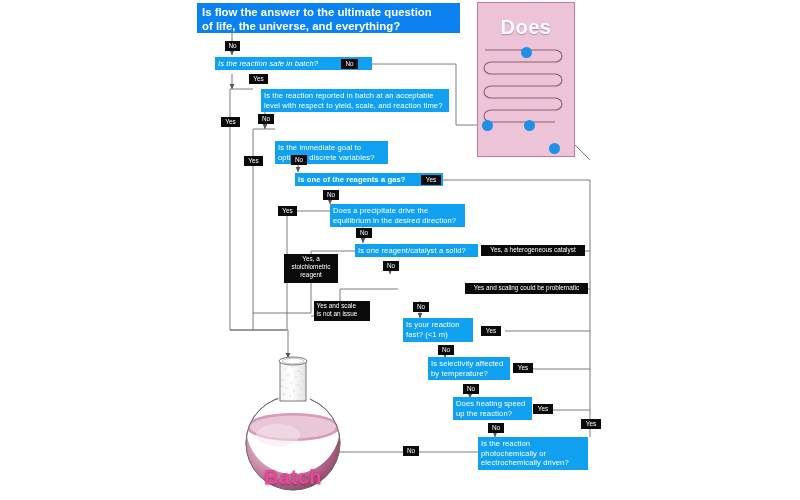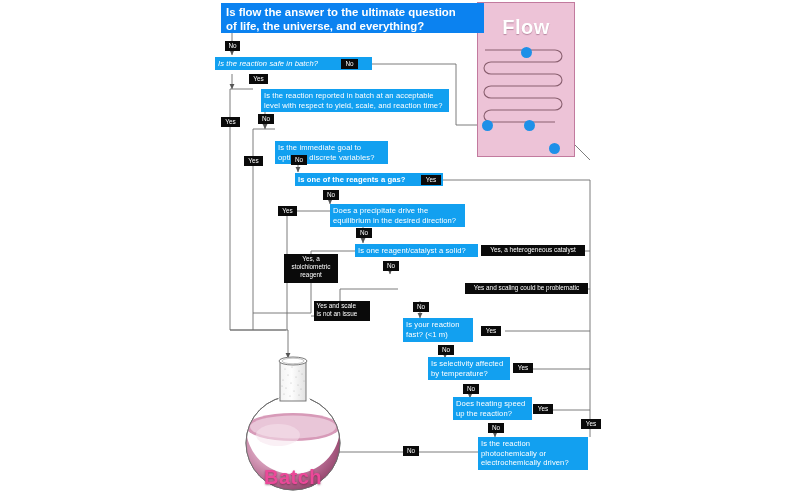--- a/index.html
+++ b/index.html
@@ -163,21 +163,21 @@
   </svg>
 
   <div id="flow-reactor"></div>
   <svg id="serpentine" width="98" height="155">
     <g fill="none" stroke="#8a6070" stroke-width="1.1">
       <path d="M8,48 L78,48 A7,6 0 0 1 78,60 L14,60 A7,6 0 0 0 14,72
                L78,72 A7,6 0 0 1 78,84 L14,84 A7,6 0 0 0 14,96
                L78,96 A7,6 0 0 1 78,108 L14,108 A7,6 0 0 0 14,120 L78,120"></path>
     </g>
   </svg>
-  <div id="flow-label">Flow</div>
+  <div id="flow-label">Does</div>
 
   <div class="node-dot" style="left:521px;top:47px;width:11px;height:11px;"></div>
   <div class="node-dot" style="left:482px;top:120px;width:11px;height:11px;"></div>
   <div class="node-dot" style="left:524px;top:120px;width:11px;height:11px;"></div>
   <div class="node-dot" style="left:549px;top:143px;width:11px;height:11px;"></div>
 
   <svg id="flask" width="130" height="140">
     <defs>
       <radialGradient id="liq" cx="36%" cy="30%" r="78%">
         <stop offset="0%" stop-color="#f2dce7"></stop>
@@ -226,21 +226,21 @@
       <circle cx="56" cy="39" r=".6"></circle>
         <circle cx="62" cy="41" r=".6"></circle>
         <circle cx="71" cy="40" r=".6"></circle>
       <circle cx="76" cy="26" r=".6"></circle>
         <circle cx="54" cy="31" r=".6"></circle>
         <circle cx="67" cy="9" r=".6"></circle>
     </g>
   </svg>
   <div id="batch-label">Batch</div>
 
-  <div class="title" style="left:197px;top:3px;width:263px;height:30px;margin-left:24px;">Is flow the answer to the ultimate question
+  <div class="title" style="left:197px;top:3px;width:263px;height:30px;">Is flow the answer to the ultimate question
 of life, the universe, and everything?</div>
 
   <div class="qbox" style="left:215px;top:57px;width:157px;height:13px;font-style:italic;">Is the reaction safe in batch?</div>
 
   <div class="qbox" style="left:261px;top:89px;width:188px;height:23px;">Is the reaction reported in batch at an acceptable
 level with respect to yield, scale, and reaction time?</div>
 
   <div class="qbox" style="left:275px;top:141px;width:113px;height:23px;">Is the immediate goal to
 optimize discrete variables?</div>
 

